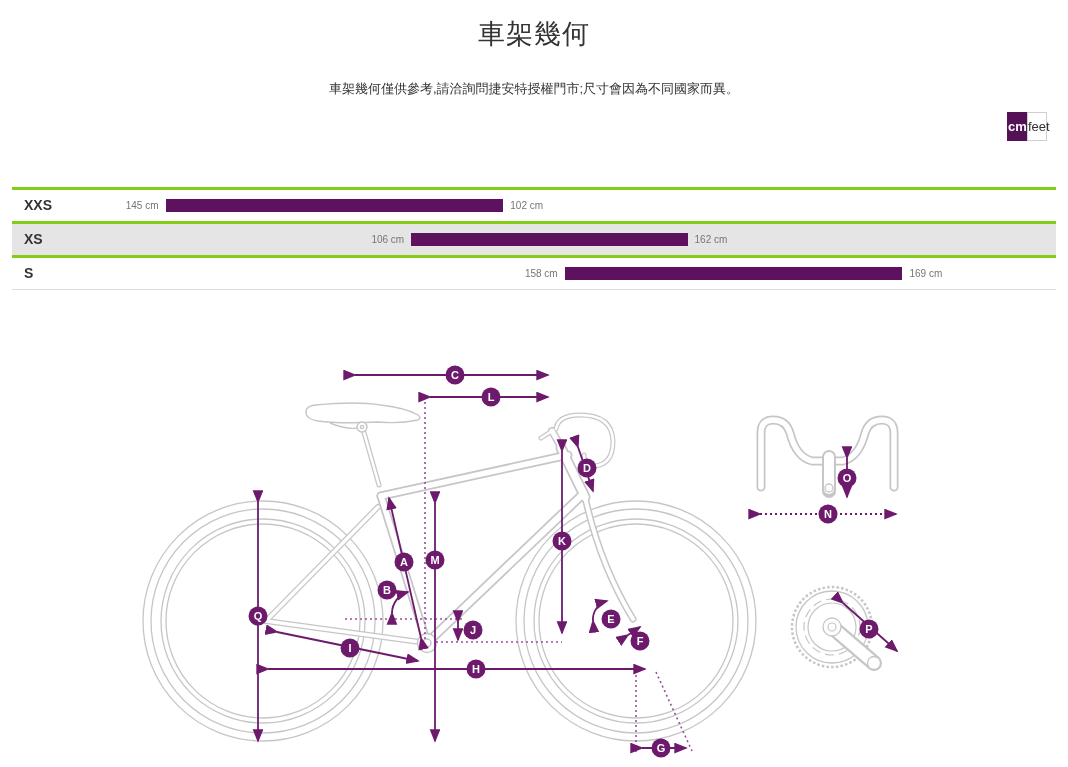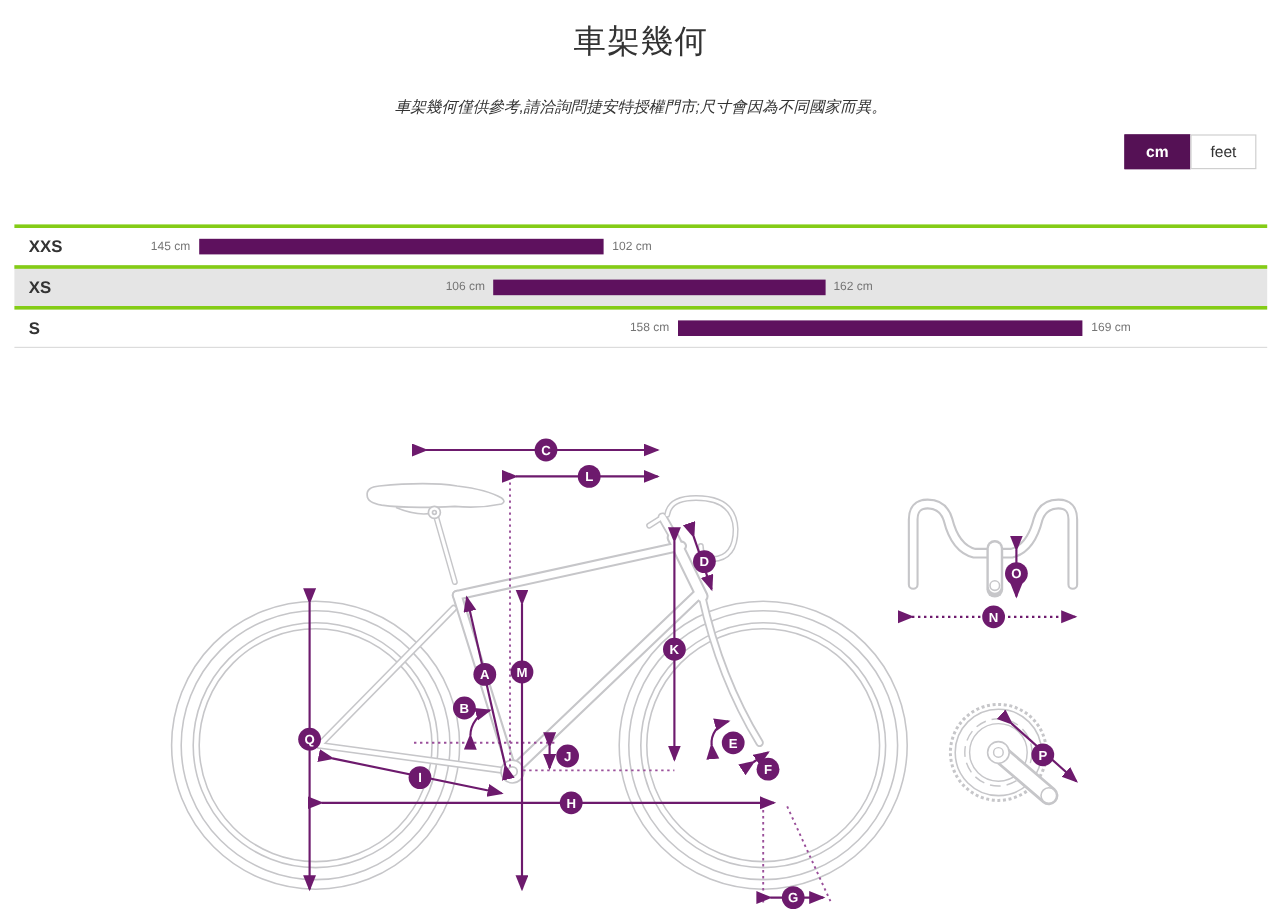--- a/index.html
+++ b/index.html
@@ -1,23 +1,23 @@
 <!DOCTYPE html>
 <html><head>
 <meta charset="utf-8">
 <style>
   html,body{margin:0;padding:0;background:#fff;}
   .page{position:relative;width:1068px;height:767px;background:#fff;overflow:hidden;
         font-family:"Liberation Sans","DejaVu Sans",sans-serif;color:#333;}
   .title{position:absolute;top:16px;left:0;width:100%;text-align:center;
          font-size:27px;font-weight:500;letter-spacing:1px;color:#333;}
   .subtitle{position:absolute;top:80px;left:0;width:100%;text-align:center;
-            font-size:13px;color:#333;font-style:italic;}
+            font-size:13px;color:#333;}
   .unit-toggle{position:absolute;top:112px;right:21px;display:flex;}
-  .unit-btn{width:55px;height:29px;font-size:13px;border:1px solid #cfcfcf;
+  .unit-btn{width:20px;height:29px;font-size:13px;border:1px solid #cfcfcf;
             background:#fff;color:#333;cursor:pointer;padding:0;
             font-family:inherit;}
   .unit-btn.selected{background:#551155;border-color:#551155;color:#fff;font-weight:bold;}
   .size-table{position:absolute;top:187px;left:12px;width:1044px;}
   .size-row{position:relative;height:31px;border-top:3px solid #84cc16;background:#fff;}
   .size-row.alt{background:#e5e5e5;}
   .size-row:last-child{border-bottom:1px solid #dcdcdc;}
   .size-label{position:absolute;left:12px;top:0;line-height:31px;
               font-size:14px;font-weight:bold;color:#333;}
   .range-bar{position:absolute;top:9px;height:13px;background:#5e115e;}

